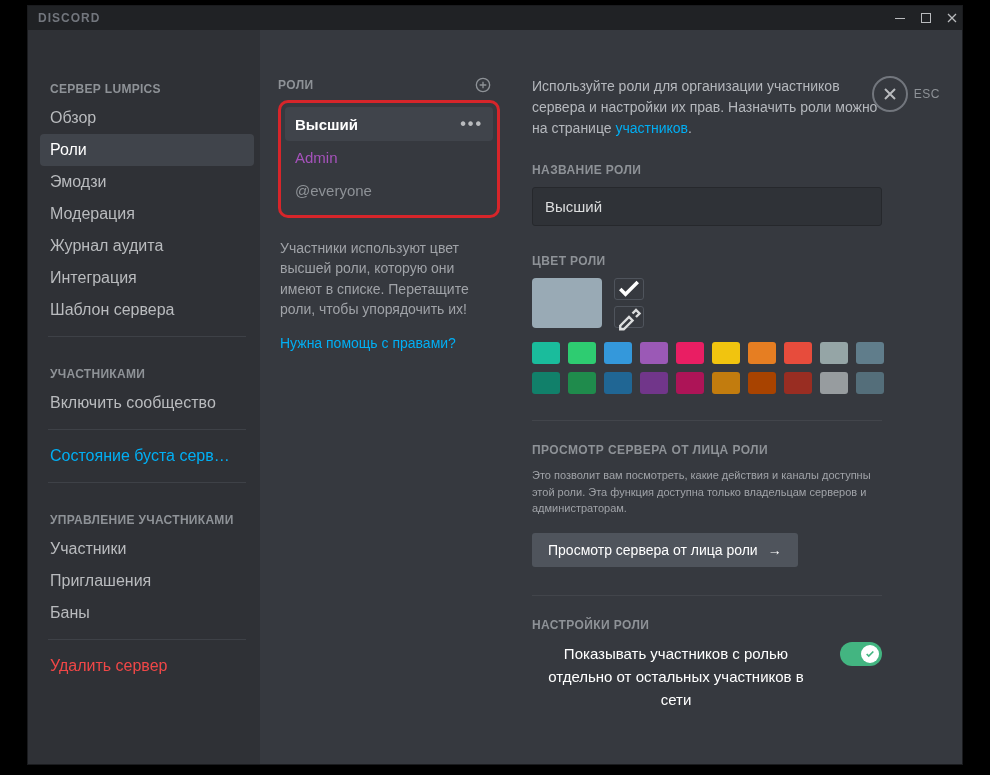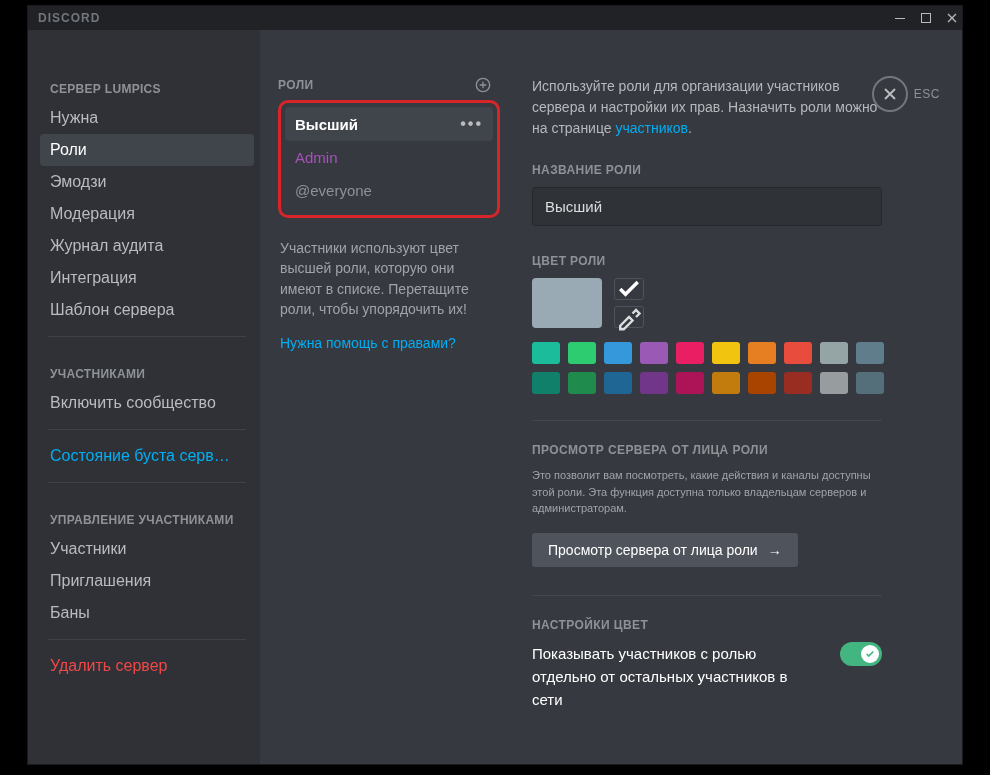--- a/index.html
+++ b/index.html
@@ -99,21 +99,21 @@
   .swatches { display:grid; grid-template-columns:repeat(10, 28px); grid-auto-rows:22px; gap:8px; margin-bottom:26px; }
   .sw { border-radius:3px; cursor:pointer; }
   .divider { height:1px; background:#42454b; margin:6px 0 22px 0; }
   .sublabel { font-size:12px; font-weight:700; color:#8e9297; letter-spacing:.4px; margin-bottom:10px; }
   .subtext { font-size:11px; color:#a0a3a8; line-height:1.5; margin-bottom:16px; }
   .view-btn {
     background:#4f545c; color:#fff; border:none; padding:9px 16px; border-radius:3px;
     font-size:14px; cursor:pointer; display:flex; align-items:center; gap:10px;
   }
   .view-btn .arrow { font-size:14px; }
-  .toggle-row { display:flex; justify-content:space-between; align-items:flex-start; gap:20px; margin-top:4px;}
+  .toggle-row { display:flex; justify-content:space-between; align-items:flex-start; gap:20px; margin-top:4px;text-align:center;}
   .toggle-row .tlabel { color:#fff; font-size:15px; line-height:1.55; }
   .toggle {
     width:42px; height:24px; background:#43b581; border-radius:24px; position:relative; cursor:pointer; flex:none;
   }
   .toggle .knob {
     width:18px; height:18px; background:#fff; border-radius:50%; position:absolute; top:3px; right:3px;
     display:flex; align-items:center; justify-content:center;
   }
   .toggle .knob svg { width:10px; height:10px; }
   
@@ -151,21 +151,21 @@
               <path d="M2 2 L10 10 M10 2 L2 10" stroke="currentColor" stroke-width="1.3"></path>
             </svg>
           </span>
       </div>
     </div>
 
     <div class="body">
 
       <div class="sidebar">
         <div class="cat first">СЕРВЕР LUMPICS</div>
-        <div class="navitem">Нужна</div>
+        <div class="navitem">Обзор</div>
         <div class="navitem selected">Роли</div>
         <div class="navitem">Эмодзи</div>
         <div class="navitem">Модерация</div>
         <div class="navitem">Журнал аудита</div>
         <div class="navitem">Интеграция</div>
         <div class="navitem">Шаблон сервера</div>
         <div class="sep"></div>
         <div class="cat">УЧАСТНИКАМИ</div>
         <div class="navitem">Включить сообщество</div>
         <div class="sep"></div>
@@ -256,21 +256,21 @@
 
         <div class="sublabel">ПРОСМОТР СЕРВЕРА ОТ ЛИЦА РОЛИ</div>
         <div class="subtext">Это позволит вам посмотреть, какие действия и каналы доступны этой роли. Эта функция доступна только владельцам серверов и администраторам.</div>
         <button class="view-btn">
           <span>Просмотр сервера от лица роли</span>
           <span class="arrow">→</span>
         </button>
 
         <div class="divider" style="margin-top:28px"></div>
 
-        <div class="sublabel">НАСТРОЙКИ ЦВЕТ</div>
+        <div class="sublabel">НАСТРОЙКИ РОЛИ</div>
         <div class="toggle-row">
           <div class="tlabel">Показывать участников с ролью отдельно от остальных участников в сети</div>
           <div class="toggle">
             <div class="knob">
               <svg viewBox="0 0 12 12">
                   <path d="M2 6l2.5 2.5L10 3" stroke="#43b581" stroke-width="2" fill="none"></path>
                 </svg>
             </div>
           </div>
         </div>

